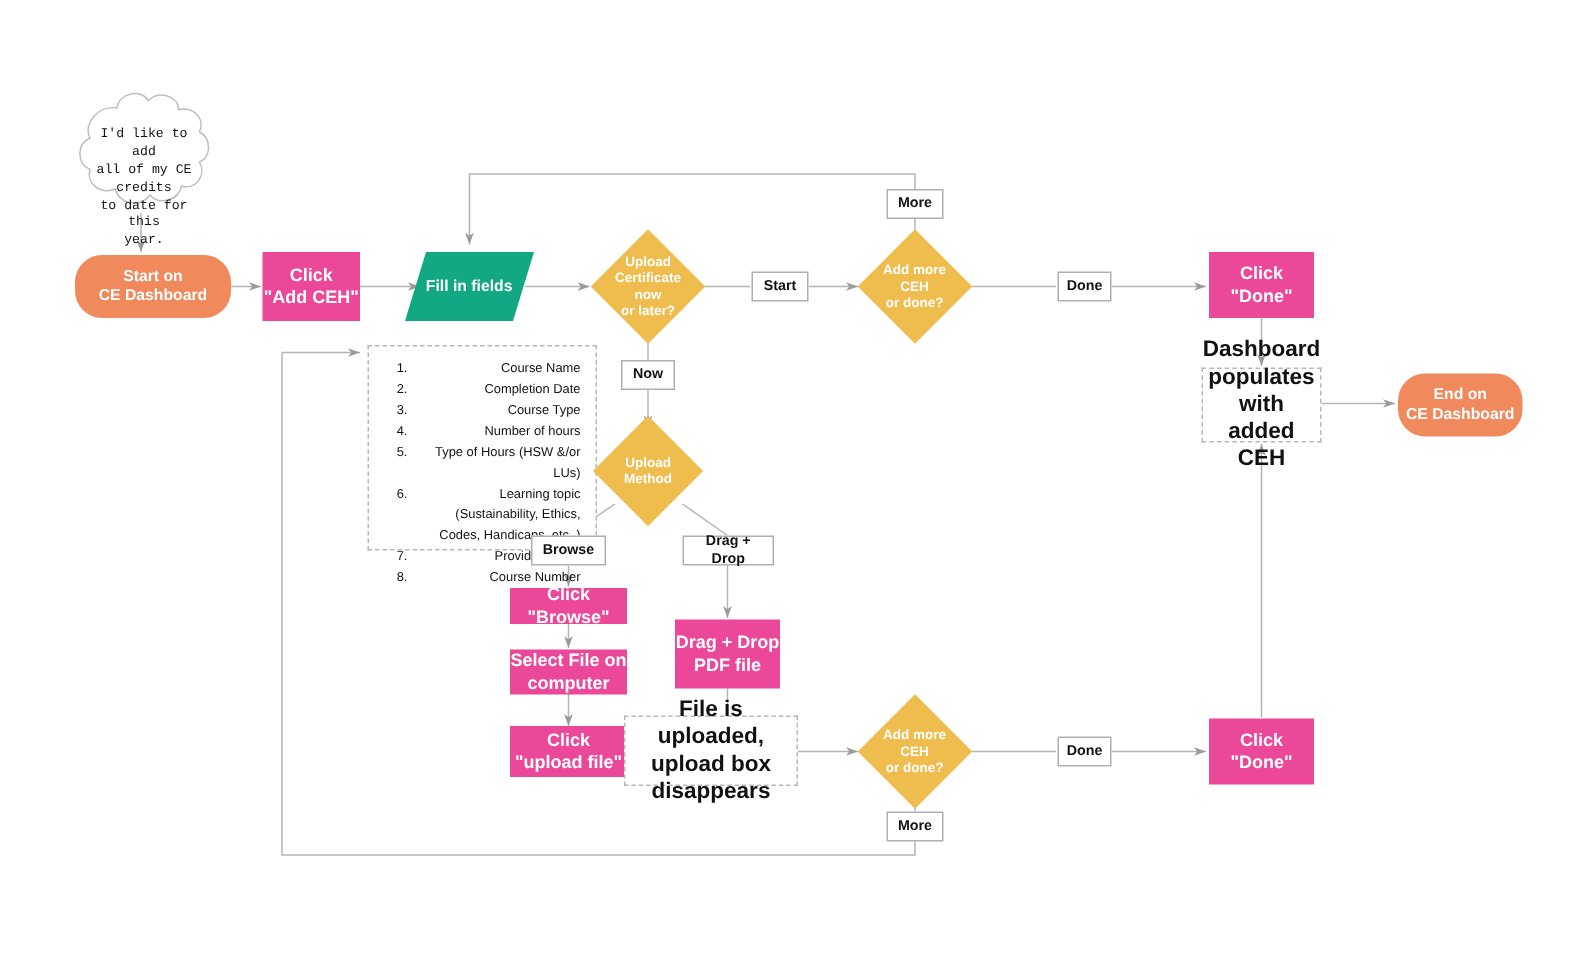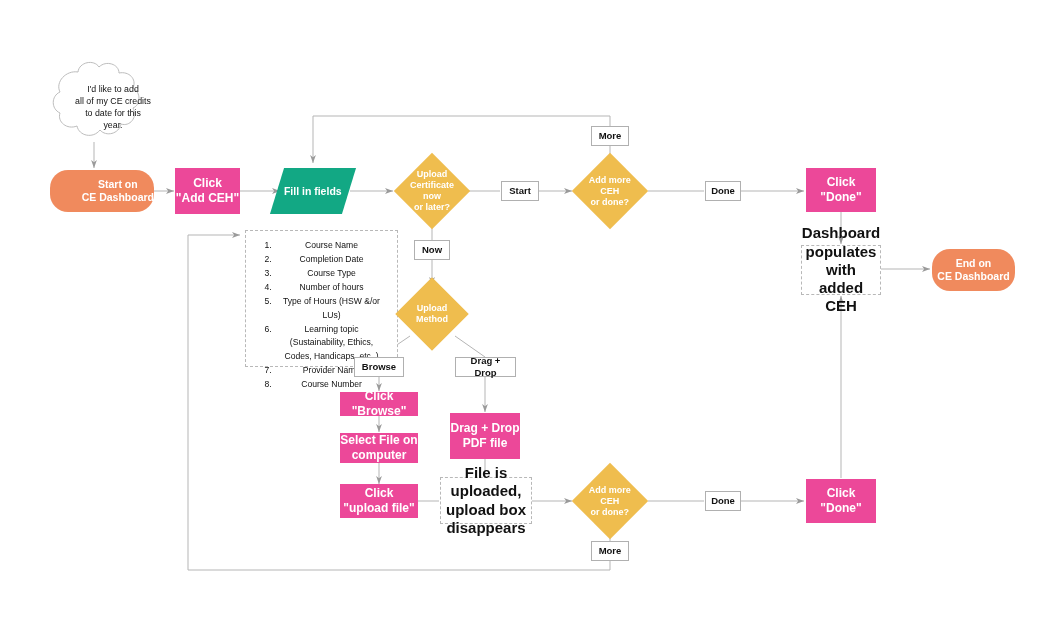--- a/index.html
+++ b/index.html
@@ -87,46 +87,47 @@
     color: #111111;
     font-size: 9.5px;
     padding: 2px 4px;
   }
   
   .listbox {
     border: 1px dashed #b8b8b8;
     background: #ffffff;
     display: block;
     padding: 8px 10px 8px 8px;
-    text-align: center;
+    text-align: right;
   }
   .listbox ol {
     margin: 0;
     padding-left: 20px;
     font-size: 8.6px;
     color: #111111;
     line-height: 1.62;
   }
   .listbox ol li {
     padding-left: 2px;
   }
   
   .cloud {
     position: absolute;
     color: #111111;
     font-size: 8.8px;
     text-align: center;
   }
   .cloud .cloudtext {
     position: absolute;
-    left: 27px;
+    left: 10px;
     top: 26px;
     width: 76px;
     line-height: 1.35;
     white-space: pre-line;
+    font-family: Liberation Mono, monospace;
   }
 </style>
 </head>
 <body>
 
 <div id="canvas">
 
   <svg id="edges" viewBox="0 0 1060 640" xmlns="http://www.w3.org/2000/svg">
     <defs>
       <marker id="arrow" markerWidth="9" markerHeight="7" refX="8" refY="3.5" orient="auto" markerUnits="userSpaceOnUse">
@@ -199,21 +200,21 @@
                C93,34 93,47 85,50 C90,59 82,69 73,66 C71,76 58,79 52,72
                C45,81 31,78 29,68 C19,72 9,64 12,55 C3,51 3,38 12,34
                C7,24 18,12 30,14 Z" fill="#ffffff" stroke="#bdbdbd" stroke-width="1"></path>
     </svg>
     <span class="cloudtext">I'd like to add
 all of my  CE credits
 to date for this
 year.</span>
   </div>
 
-  <div class="node term" style="left:50px; top:170px; width:104px; height:42px;justify-content:flex-end;">
+  <div class="node term" style="left:50px; top:170px; width:104px; height:42px;">
     <span class="label">Start on
 CE Dashboard</span>
   </div>
 
   <div class="node proc" style="left:175px; top:168px; width:65px; height:46px;">
     <span class="label">Click
 "Add CEH"</span>
   </div>
 
   <div class="node data-shape" style="left:277px; top:168px; width:72px; height:46px;">
@@ -302,21 +303,21 @@
   <div class="node proc" style="left:340px; top:484px; width:78px; height:34px;">
     <span class="label">Click
 "upload file"</span>
   </div>
 
   <div class="node proc" style="left:450px; top:413px; width:70px; height:46px;">
     <span class="label">Drag + Drop
 PDF file</span>
   </div>
 
-  <div class="node dashed" style="left:440px; top:477px; width:92px; height:47px;">
+  <div class="node dashed" style="left:416px; top:477px; width:116px; height:47px;">
     <span class="label">File is uploaded,
 upload box
 disappears</span>
   </div>
 
   <div class="node decision" style="left:583px; top:474px; width:54px; height:54px;">
     <span class="label">Add more
 CEH
 or done?</span>
   </div>

